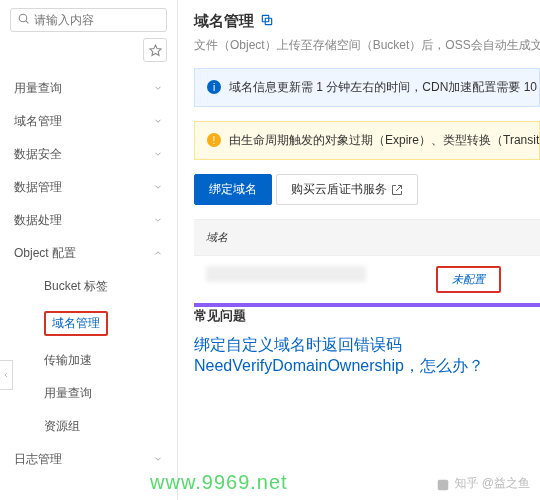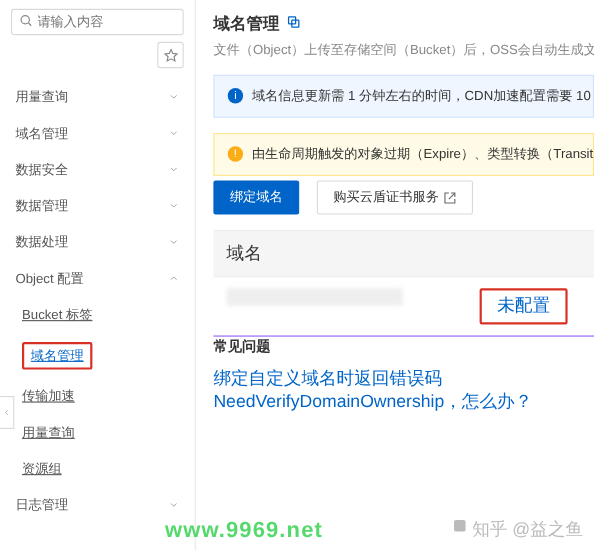--- a/index.html
+++ b/index.html
@@ -6,54 +6,54 @@
   body { font-family: -apple-system, "PingFang SC", "Microsoft YaHei", sans-serif; font-size: 12px; color: #333; background: #fff; width: 540px; height: 500px; overflow: hidden; position: relative; }
   .layout { display: flex; height: 100%; }
   .sidebar { width: 178px; border-right: 1px solid #e6e6e6; padding: 8px 0; overflow-y: auto; }
   .search-row { display: flex; align-items: flex-end; padding: 0 10px 10px 10px; gap: 6px; flex-direction: column; }
   .search-box { flex: 1; display: flex; align-items: center; border: 1px solid #d9d9d9; border-radius: 3px; padding: 3px 6px; gap: 4px; }
   .search-box input { border: none; outline: none; font-size: 12px; width: 100%; }
   .search-ico svg { width: 13px; height: 13px; }
   .star-btn { width: 24px; height: 24px; border: 1px solid #d9d9d9; border-radius: 3px; display: flex; align-items: center; justify-content: center; cursor: pointer; }
   .star-btn svg { width: 13px; height: 13px; }
   .nav-item, .nav-sub { display: flex; align-items: center; justify-content: space-between; padding: 8px 14px; cursor: pointer; color: #555; }
-  .nav-sub { padding-left: 20px; text-decoration: underline; }
+  .nav-sub { padding-left: 44px; }
   .chev svg { width: 10px; height: 10px; }
   .nav-sub.active { color: #0064c8; }
   .nav-sub.active .lbl { border: 2px solid #d93025; padding: 2px 6px; border-radius: 2px; }
   .collapse-handle { position: absolute; left: -1px; top: 360px; width: 14px; height: 30px; border: 1px solid #d9d9d9; background: #fff; display: flex; align-items: center; justify-content: center; cursor: pointer; }
   .collapse-handle svg { width: 8px; height: 8px; }
   .main { flex: 1; padding: 12px 0 0 16px; overflow: hidden; }
   .page-title { font-size: 15px; font-weight: 600; display: flex; align-items: center; gap: 6px; }
   .page-title .ico svg { width: 14px; height: 14px; stroke:#0064c8; }
   .page-desc { color: #888; font-size: 12px; margin-top: 6px; white-space: nowrap; }
   .alert { margin-top: 14px; padding: 10px 12px; font-size: 12px; display: flex; align-items: flex-start; gap: 8px; white-space: nowrap; }
   .alert.info { background: #f0f6ff; border: 1px solid #cfe3ff; }
   .alert.warn { background: #fffbe6; border: 1px solid #ffe58f; }
   .alert .aico { width: 14px; height: 14px; border-radius: 50%; display: inline-flex; align-items: center; justify-content: center; font-size: 10px; color: #fff; flex-shrink: 0; margin-top:1px;}
   .alert.info .aico { background: #0064c8; }
   .alert.warn .aico { background: #faad14; }
-  .actions { margin-top: 4px; display: flex; gap: 16px; }
+  .actions { margin-top: 14px; display: flex; gap: 4px; }
   .btn { padding: 6px 14px; font-size: 12px; border-radius: 2px; cursor: pointer; }
   .btn.primary { background: #0064c8; color: #fff; border: 1px solid #0064c8; }
   .btn.default { background: #fff; color: #333; border: 1px solid #d9d9d9; display:flex; align-items:center; gap:4px;}
   .btn.default svg { width:12px; height:12px; }
   .tbl { margin-top: 14px; }
   .tbl-head { display: flex; background: #f5f5f5; border-top: 1px solid #eee; border-bottom: 1px solid #eee; }
-  .th, .td { padding: 10px 12px; font-size: 16px; }
+  .th, .td { padding: 10px 12px; font-size: 11px; font-style: italic; }
   .col1 { width: 230px; }
   .col2 { flex: 1; display:flex; align-items:center; gap:4px;}
   .col2 svg { width:12px; height:12px; }
-  .tbl-row { display: flex; border-bottom: 1px solid #8b5cf6; min-height: 46px; }
+  .tbl-row { display: flex; border-bottom: 4px solid #8b5cf6; min-height: 46px; }
   .blurred { width: 160px; height: 16px; background: #eee; filter: blur(2px); }
   .notcfg { color: #0064c8; border: 2px solid #d93025; padding: 4px 14px; border-radius: 2px; cursor:pointer; display:inline-block;}
   .faq-title { font-size: 13px; font-weight: 600; }
   .faq-link { color: #0064c8; font-size: 16px; margin-top: 10px; display: block; cursor:pointer; }
-  .watermark { position: absolute; bottom: 6px; left: 150px; color: #39d353; font-weight: bold; font-size: 20px; letter-spacing: 1px; pointer-events: none; opacity:0.85;}
-  .zhihu-wm { position: absolute; bottom: 8px; right: 10px; color: #bbb; font-size: 16px; display:flex; align-items:flex-start; gap:4px; pointer-events:none;}
+  .watermark { position: absolute; bottom: 6px; left: 150px; color: #39d353; font-weight: normal; font-size: 20px; letter-spacing: 1px; pointer-events: none; opacity:0.85;}
+  .zhihu-wm { position: absolute; bottom: 8px; right: 10px; color: #bbb; font-size: 12px; display:flex; align-items:flex-end; gap:4px; pointer-events:none;}
   .zhihu-wm svg { width:14px; height:14px; }
 </style>
 </head>
 <body>
 
 <div class="layout">
   <div class="sidebar">
     <div class="search-row">
       <div class="search-box">
         <span class="search-ico"><svg viewBox="0 0 24 24" fill="none" stroke="#888" stroke-width="2">

